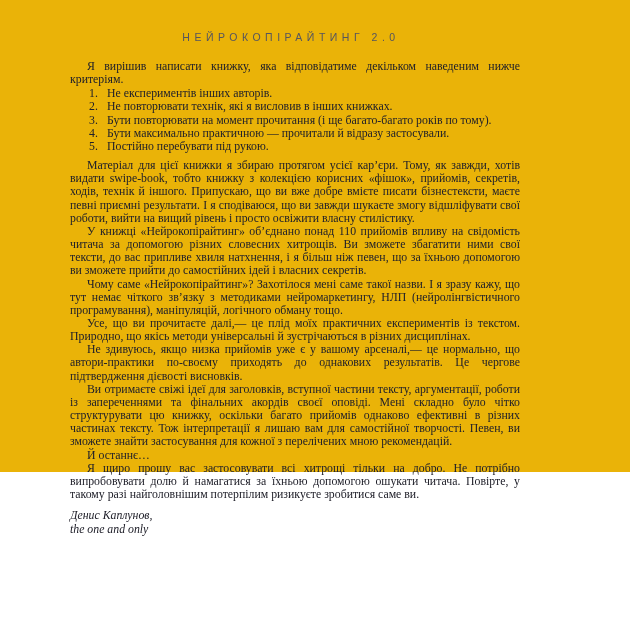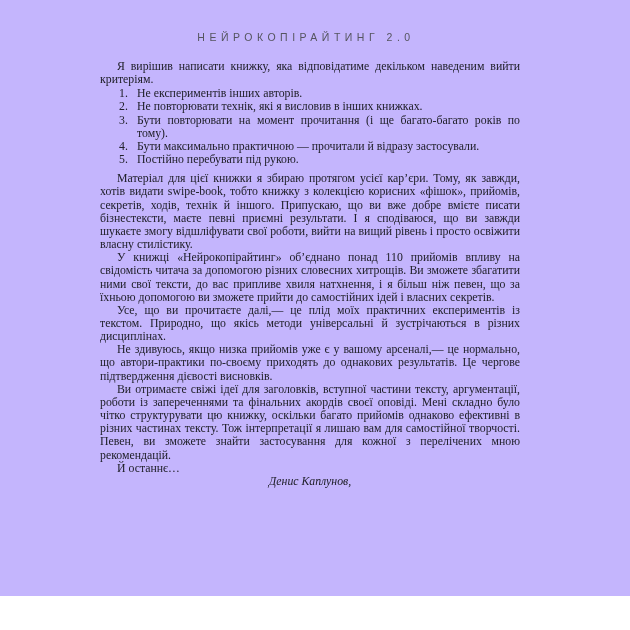--- a/index.html
+++ b/index.html
@@ -9,23 +9,23 @@
   }
   body {
     width: 630px;
     height: 630px;
     overflow: hidden;
     font-family: "Liberation Serif", serif;
   }
   .page {
     box-sizing: border-box;
     width: 630px;
-    height: 596px;
-    padding: 31px 110px 0 100px;
-    background: #c4b5fd;
+    height: 472px;
+    padding: 31px 110px 0 70px;
+    background: #eab308;
   }
   .running-head {
     text-align: center;
     font-family: "Liberation Sans", sans-serif;
     font-size: 10.5px;
     font-weight: 500;
     letter-spacing: 4.5px;
     color: #55555f;
     white-space: nowrap;
     margin-left: -8px; 
@@ -53,36 +53,36 @@
     padding-left: 19px;
   }
   ol.criteria-list .num {
     flex: 0 0 18px;
   }
   ol.criteria-list .itext {
     flex: 1 1 auto;
     text-align: justify;
   }
   .signature {
-    margin-top: 0;
-    text-align: center;
+    margin-top: 8px;
+    text-align: left;
     font-style: italic;
     line-height: 13.5px;
   }
 </style>
 </head>
 <body>
 
 <div class="page">
 
   <div class="running-head">НЕЙРОКОПІРАЙТИНГ 2.0</div>
 
   <div class="text-block">
 
-    <p>Я вирішив написати книжку, яка відповідатиме декільком наведеним вийти критеріям.</p>
+    <p>Я вирішив написати книжку, яка відповідатиме декільком наведеним нижче критеріям.</p>
 
     <ol class="criteria-list">
       <li>
         <span class="num">1.</span>
         <span class="itext">Не експериментів інших авторів.</span>
       </li>
       <li>
         <span class="num">2.</span>
         <span class="itext">Не повторювати технік, які я висловив в інших книжках.</span>
       </li>
@@ -95,23 +95,26 @@
         <span class="itext">Бути максимально практичною — прочитали й відразу застосували.</span>
       </li>
       <li>
         <span class="num">5.</span>
         <span class="itext">Постійно перебувати під рукою.</span>
       </li>
     </ol>
 
     <p>Матеріал для цієї книжки я збираю протягом усієї кар’єри. Тому, як завжди, хотів видати swipe-book, тобто книжку з колекцією корисних «фішок», прийомів, секретів, ходів, технік й іншого. Припускаю, що ви вже добре вмієте писати бізнестексти, маєте певні приємні результати. І я сподіваюся, що ви завжди шукаєте змогу відшліфувати свої роботи, вийти на вищий рівень і просто освіжити власну стилістику.</p>
     <p>У книжці «Нейрокопірайтинг» об’єднано понад 110 прийомів впливу на свідомість читача за допомогою різних словесних хитрощів. Ви зможете збагатити ними свої тексти, до вас припливе хвиля натхнення, і я більш ніж певен, що за їхньою допомогою ви зможете прийти до самостійних ідей і власних секретів.</p>
+    <p>Чому саме «Нейрокопірайтинг»? Захотілося мені саме такої назви. І я зразу кажу, що тут немає чіткого зв’язку з методиками нейромаркетингу, НЛП (нейролінгвістичного програмування), маніпуляцій, логічного обману тощо.</p>
     <p>Усе, що ви прочитаєте далі,— це плід моїх практичних експериментів із текстом. Природно, що якісь методи універсальні й зустрічаються в різних дисциплінах.</p>
     <p>Не здивуюсь, якщо низка прийомів уже є у вашому арсеналі,— це нормально, що автори-практики по-своєму приходять до однакових результатів. Це чергове підтвердження дієвості висновків.</p>
     <p>Ви отримаєте свіжі ідеї для заголовків, вступної частини тексту, аргументації, роботи із запереченнями та фінальних акордів своєї оповіді. Мені складно було чітко структурувати цю книжку, оскільки багато прийомів однаково ефективні в різних частинах тексту. Тож інтерпретації я лишаю вам для самостійної творчості. Певен, ви зможете знайти застосування для кожної з перелічених мною рекомендацій.</p>
     <p>Й останнє…</p>
+    <p>Я щиро прошу вас застосовувати всі хитрощі тільки на добро. Не потрібно випробовувати долю й намагатися за їхньою допомогою ошукати читача. Повірте, у такому разі найголовнішим потерпілим ризикуєте зробитися саме ви.</p>
 
     <div class="signature">
       <div>Денис Каплунов,</div>
+      <div>the one and only</div>
     </div>
 
   </div>
 </div>
 
 </body></html>

